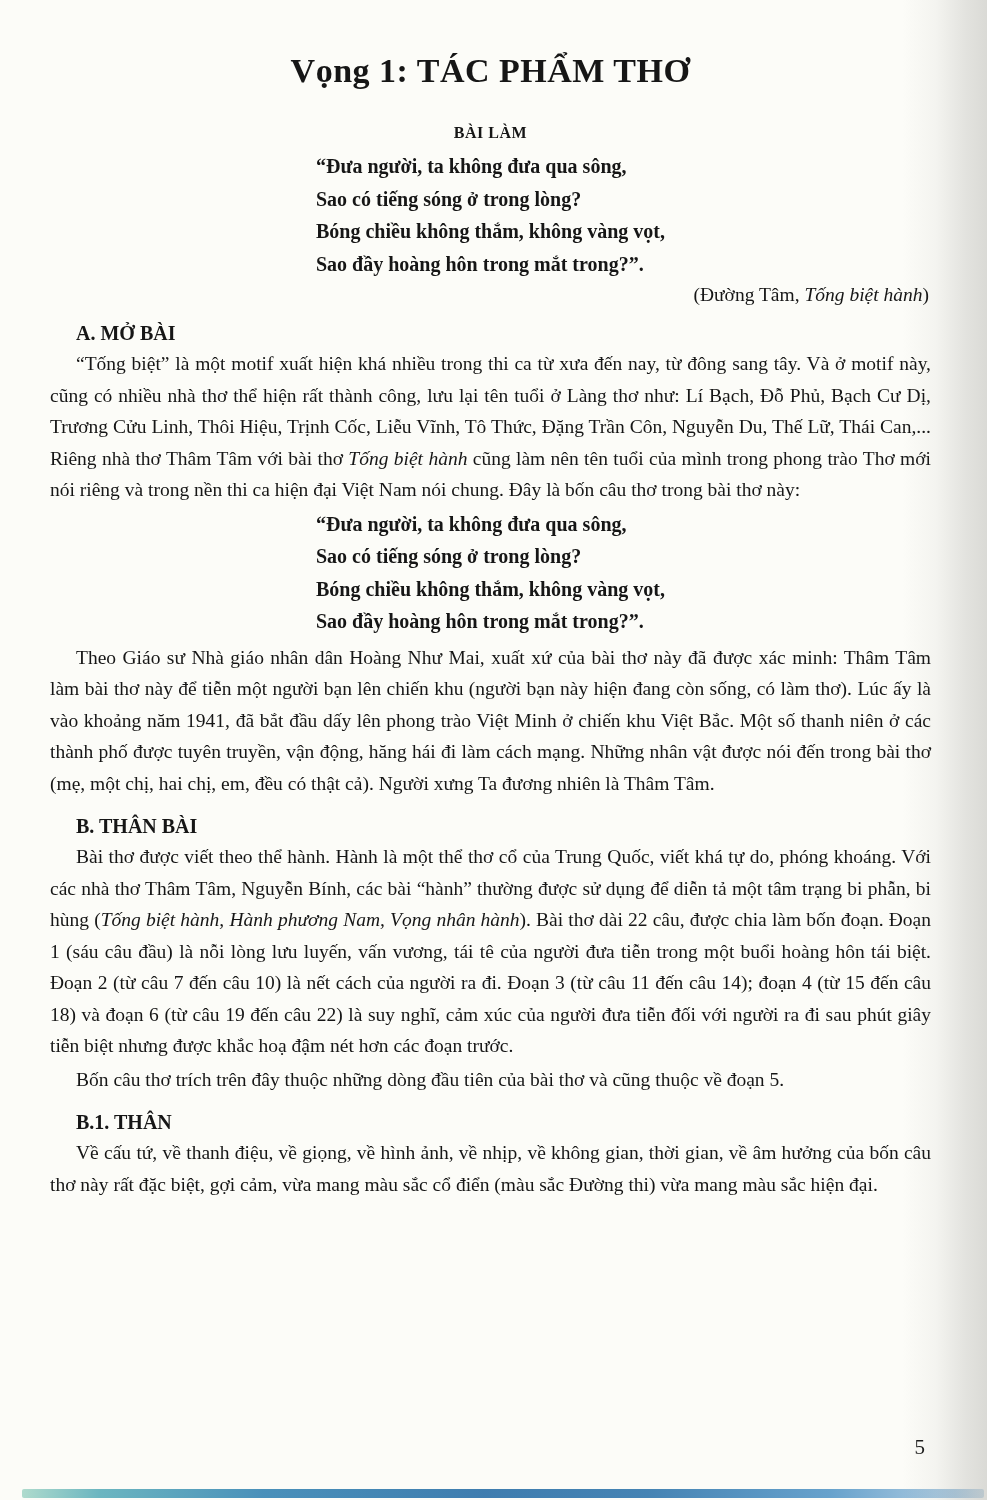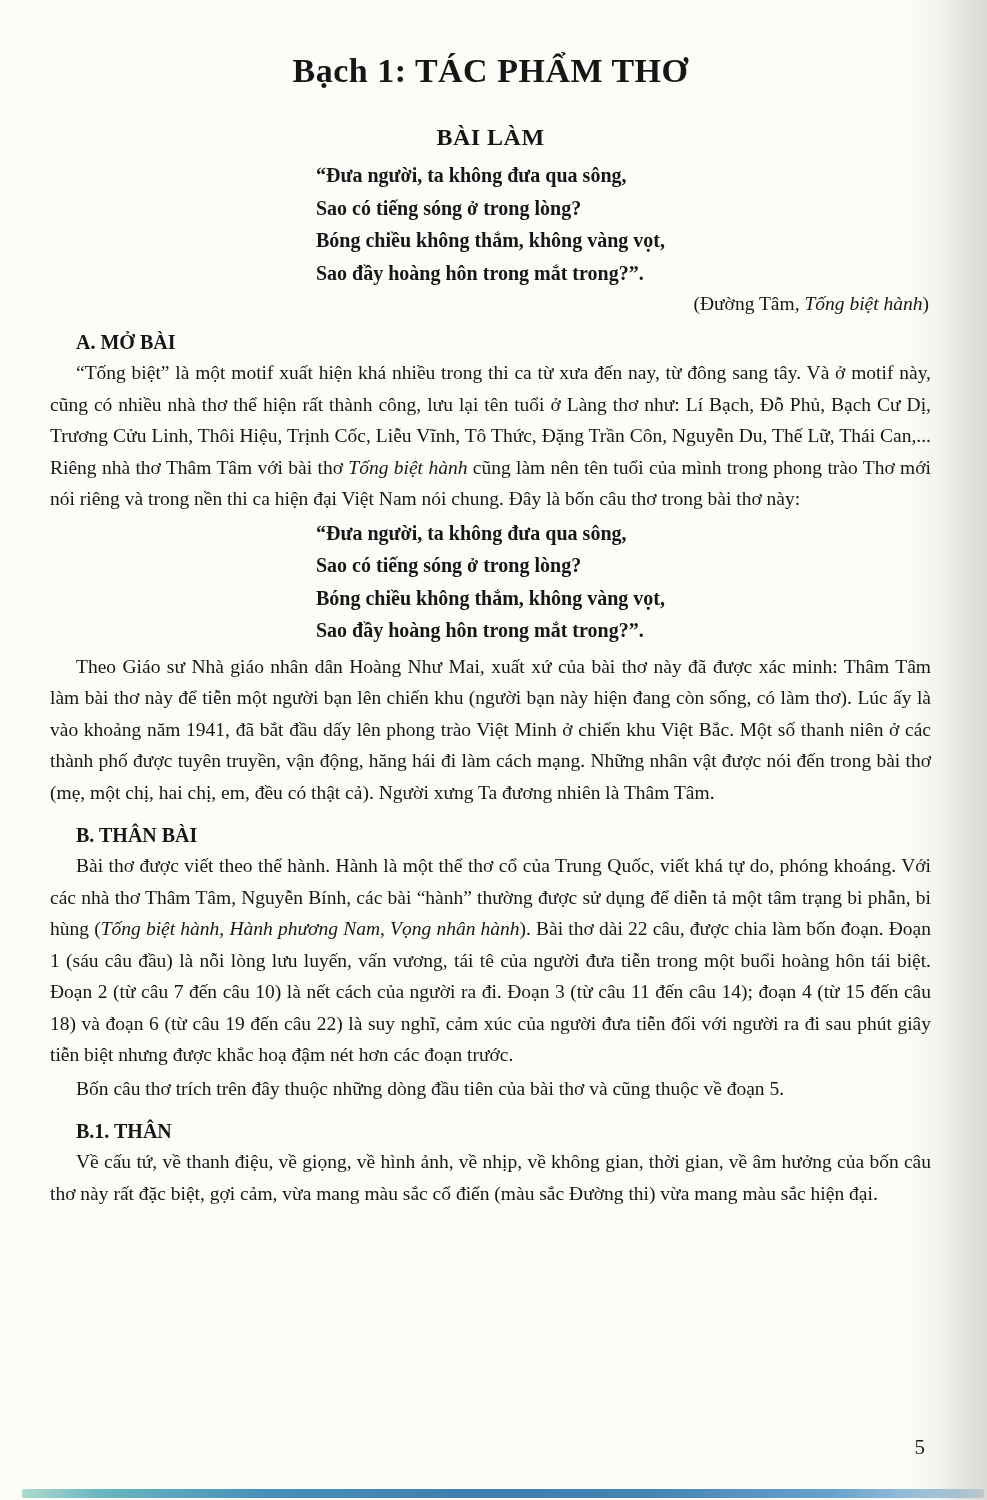--- a/index.html
+++ b/index.html
@@ -47,21 +47,21 @@
     border: 2px solid #1c1c1c;
     margin: 0 6px 10px -22px;
     padding: 7px 12px 9px 14px;
     font-weight: bold;
     font-size: 19.5px;
     background: #fdfdfa;
   }
   .essay-heading {
     text-align: center;
     font-weight: bold;
-    font-size: 24px;
+    font-size: 16px;
     margin: 12px 0 8px 0;
     letter-spacing: 0.5px;
   }
   .poem {
     width: fit-content;
     margin: 2px auto 4px auto;
     font-weight: bold;
     font-size: 20px;
     line-height: 32.5px;
   }
@@ -111,21 +111,21 @@
       #3579ad 65%, #5a9ac8 84%, #a9c9e0 97%, #cfe0ea 100%);
     opacity: 0.92;
   }
 </style>
 </head>
 <body>
 
 <div class="page">
   <div class="content">
 
-    <h1 class="part-title">Bạch 1: TÁC PHẨM THƠ</h1>
+    <h1 class="part-title">Vọng 1: TÁC PHẨM THƠ</h1>
 
 
     <div class="essay-heading">BÀI LÀM</div>
 
     <div class="poem">
       <div class="poem-line">“Đưa người, ta không đưa qua sông,</div>
       <div class="poem-line">Sao có tiếng sóng ở trong lòng?</div>
       <div class="poem-line">Bóng chiều không thắm, không vàng vọt,</div>
       <div class="poem-line">Sao đầy hoàng hôn trong mắt trong?”.</div>
     </div>

